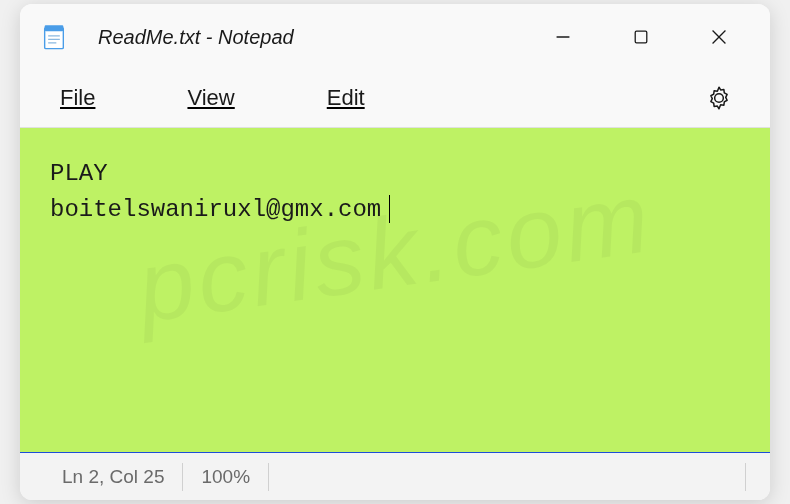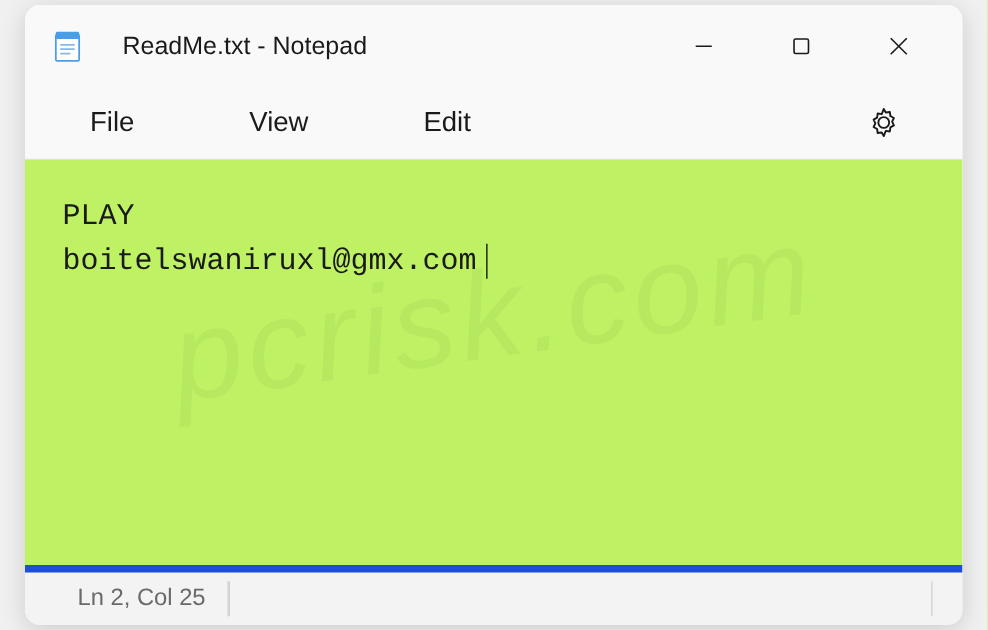--- a/index.html
+++ b/index.html
@@ -27,20 +27,21 @@
       display: flex;
       flex-direction: column;
       overflow: hidden;
     }
     .titlebar {
       height: 64px;
       display: flex;
       align-items: center;
       padding: 2px 12px 0 20px;
       background: #f9f9f9;
+      font-style: italic;
     }
     .titlebar-icon {
       width: 28px;
       height: 28px;
       margin-right: 30px;
       display: flex;
       align-items: center;
       justify-content: center;
     }
     .titlebar-title {
@@ -58,23 +59,24 @@
       height: 56px;
       display: flex;
       align-items: center;
       justify-content: center;
       cursor: pointer;
     }
     .menubar {
       height: 60px;
       display: flex;
       align-items: center;
-      padding: 0 42px;
+      padding: 0 30px;
       border-bottom: 1px solid #e0e0e0;
       background: #f9f9f9;
+      text-decoration: underline;
     }
     .menu-item {
       font-size: 22px;
       color: #1a1a1a;
       padding: 10px 10px;
       margin-right: 72px;
       cursor: pointer;
     }
     .menu-spacer {
       flex: 1;
@@ -104,21 +106,21 @@
       background: #000;
       vertical-align: text-bottom;
       margin-left: 8px;
     }
     .statusbar {
       height: 48px;
       display: flex;
       align-items: center;
       padding: 0 24px;
       background: #f3f3f3;
-      border-top: 6px solid #1d4ed8;
+      border-top: 1px solid #1d4ed8;
       font-size: 19px;
       color: #6a6a6a;
     }
     .status-item {
       padding: 0 18px;
       height: 32px;
       display: flex;
       align-items: center;
     }
     .status-divider {
@@ -192,20 +194,21 @@
       </svg>
     </div>
   </div>
 
   <div class="editor"><span>PLAY</span>
 <span>boitelswaniruxl@gmx.com</span><span class="caret"></span></div>
 
   <div class="statusbar">
     <div class="status-item">Ln 2, Col 25</div>
     <div class="status-divider"></div>
+    <div class="status-item">100%</div>
     <div class="status-divider"></div>
     <div class="status-spacer"></div>
     <div class="status-divider"></div>
   </div>
 
 </div>
 
 <div class="watermark">pcrisk.com</div>
 
 </body></html>

